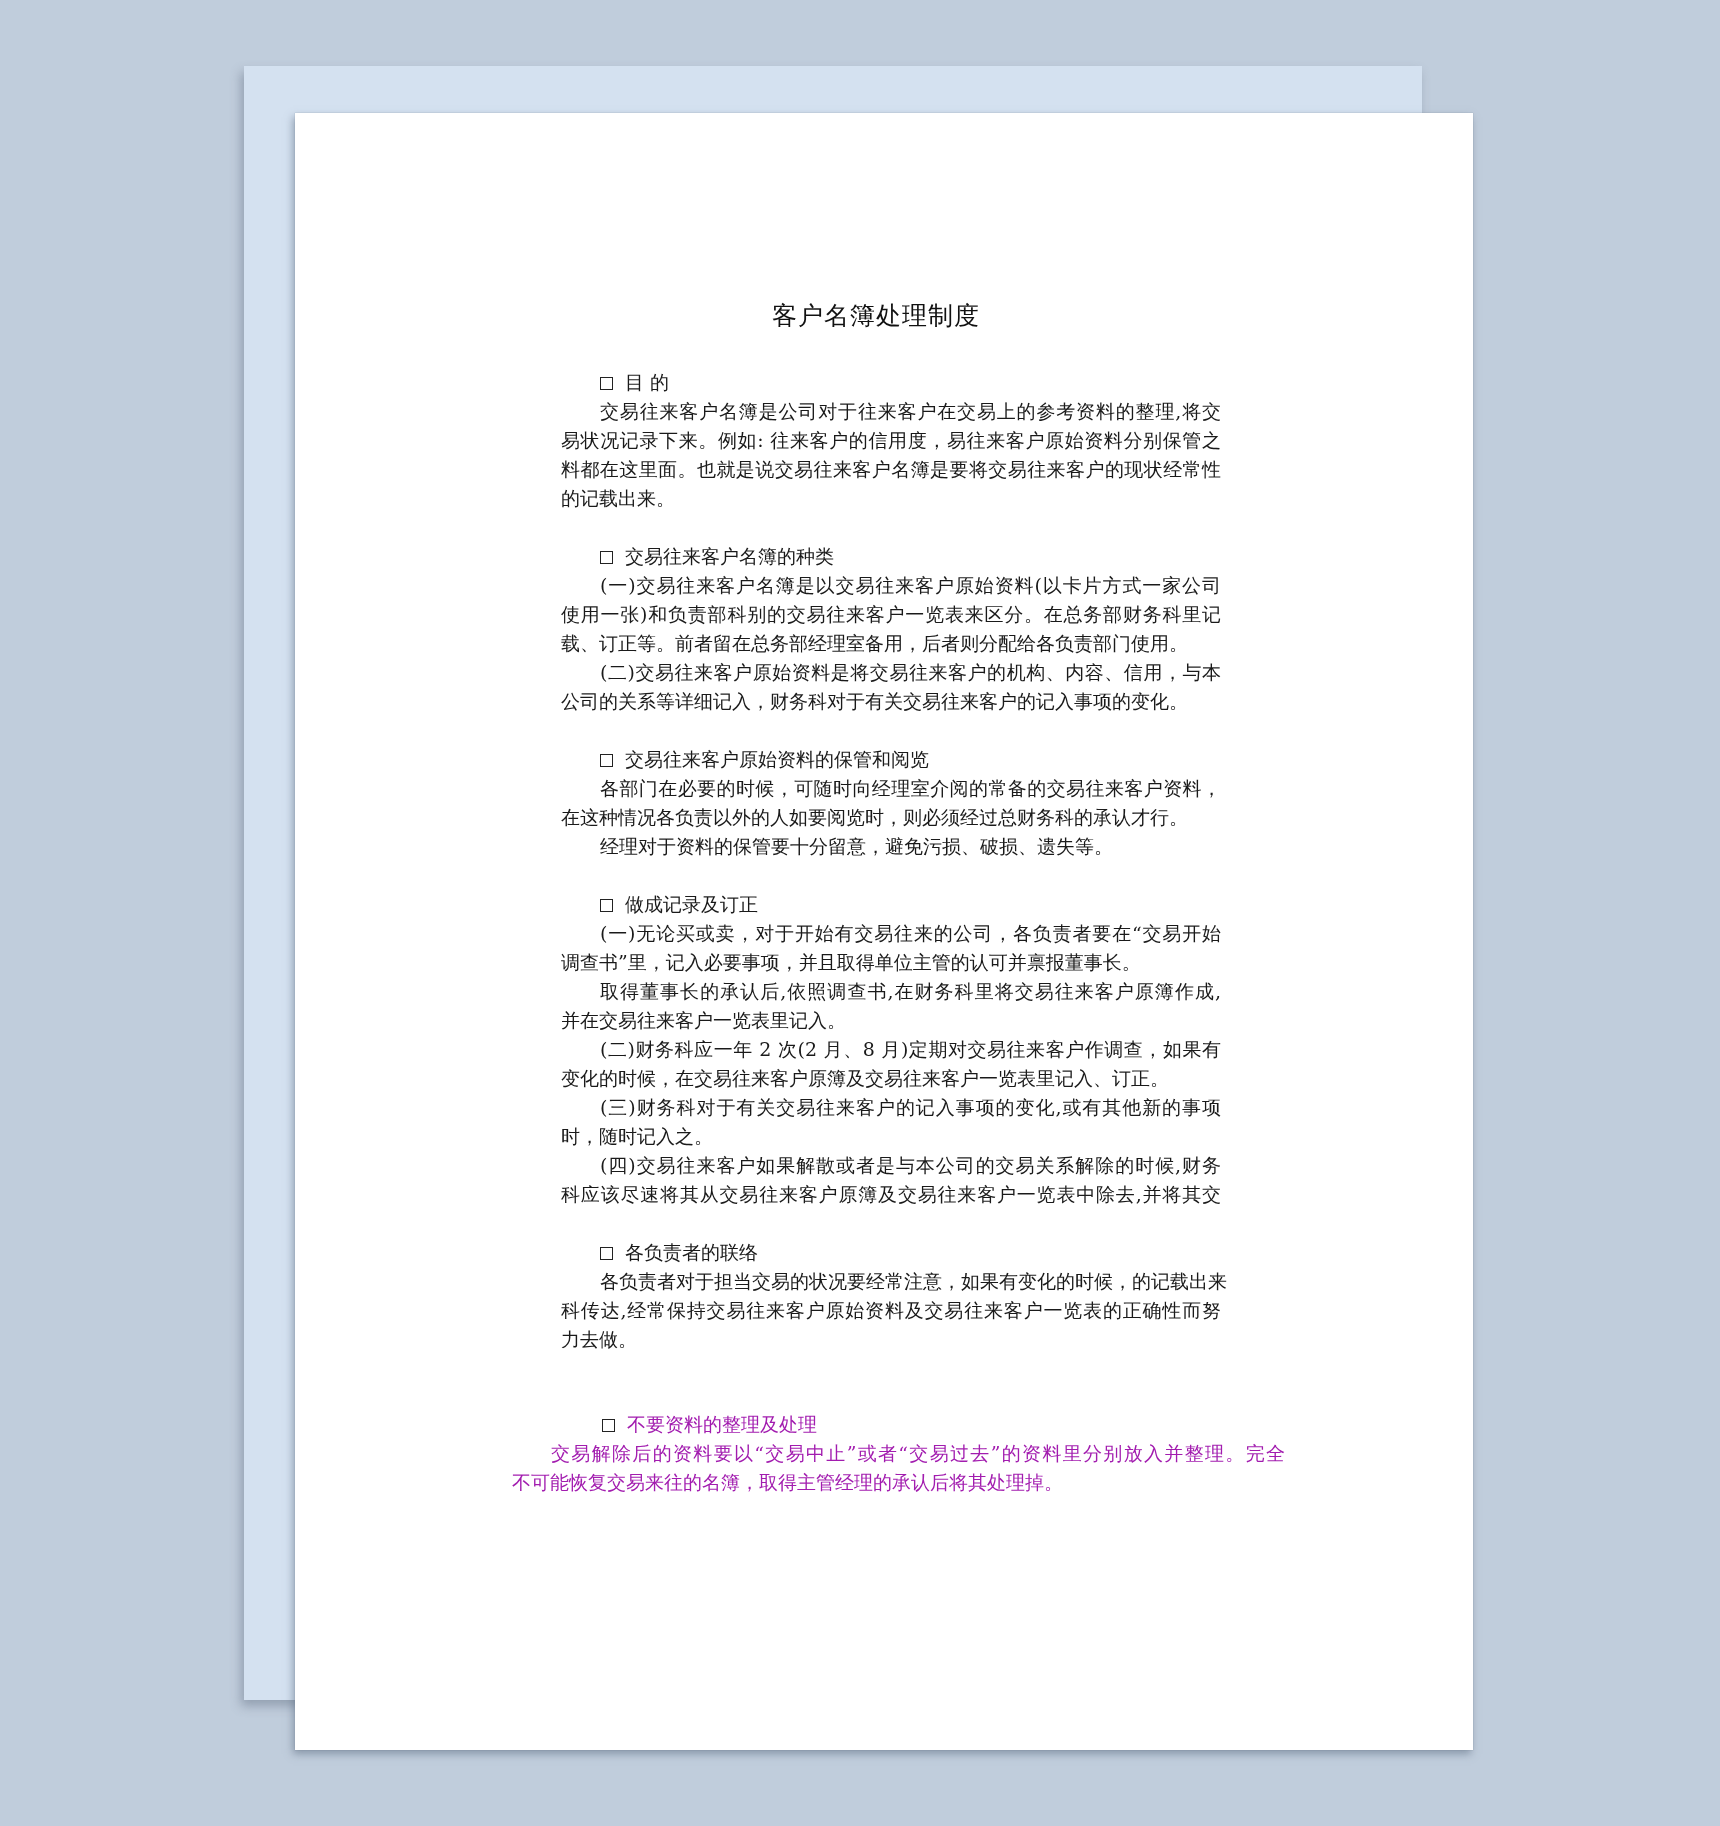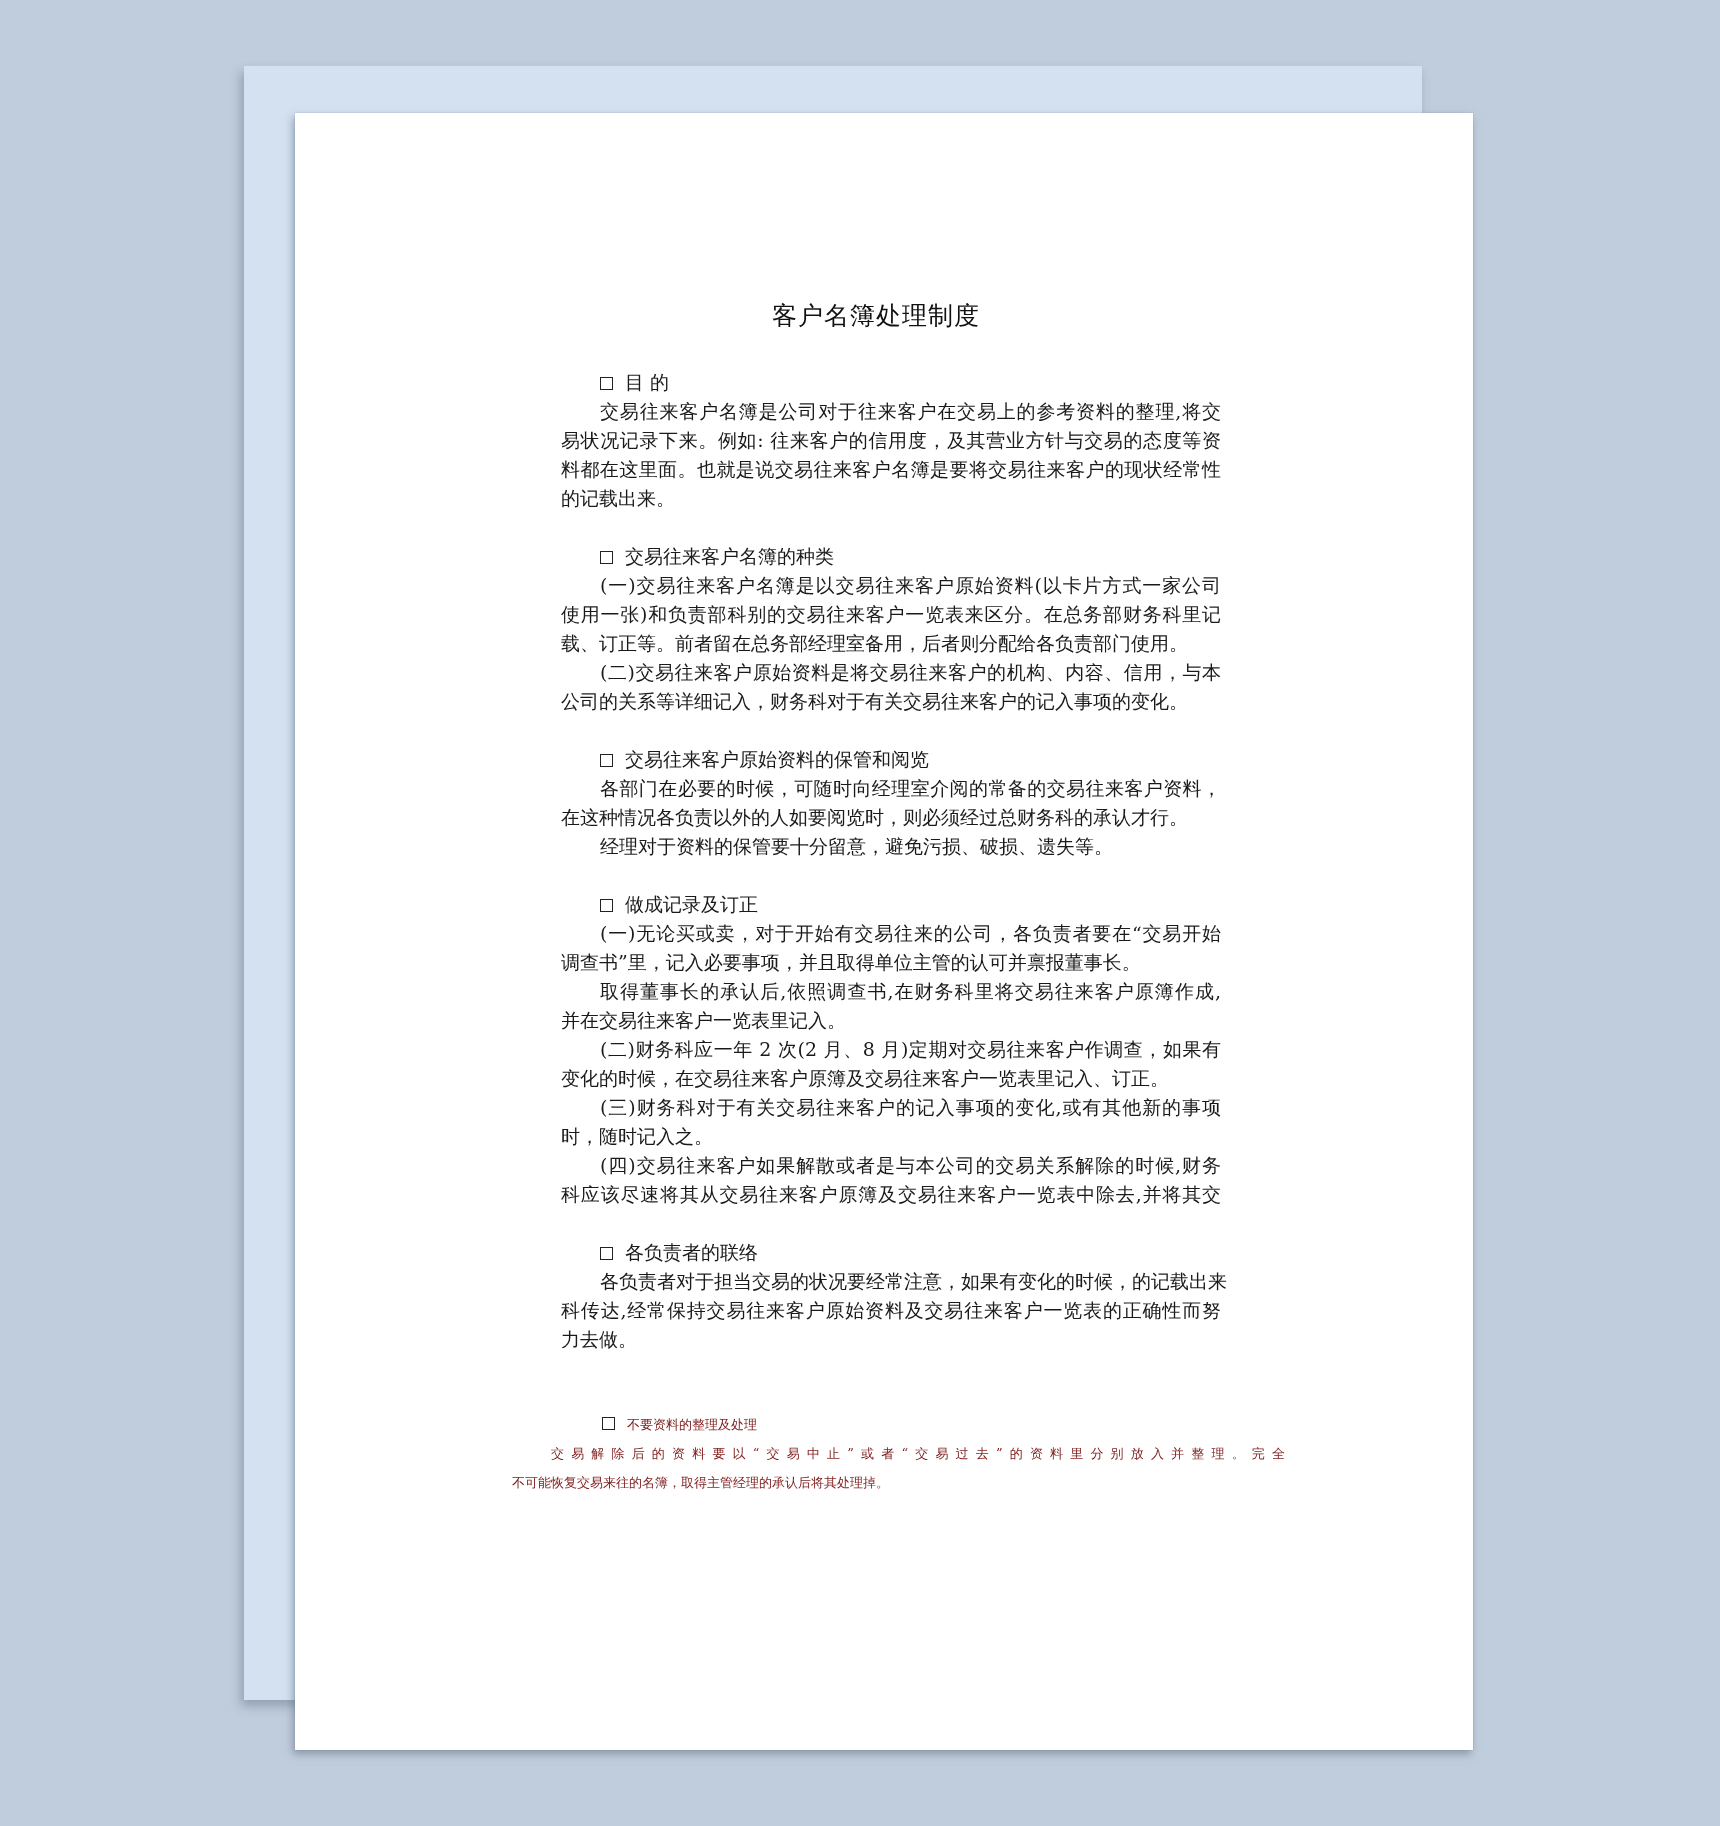--- a/index.html
+++ b/index.html
@@ -44,38 +44,38 @@
   .blank { display: block; height: 29px; }
   .heading { display: block; height: 29px; padding-left: 39px; white-space: nowrap; }
   .box {
     display: inline-block; width: 13px; height: 13px;
     border: 1.5px solid #222; vertical-align: -1px; margin-right: 12px;
     box-sizing: border-box;
   }
   .final-block {
     position: absolute; left: 512px; width: 773px;
     top: 1410px;
-    font-size: 13px; line-height: 29px; color: #7f1d1d;
+    font-size: 19px; line-height: 29px; color: #a21caf;
   }
   .final-block .heading { padding-left: 90px; }
   .final-block .line.indent { padding-left: 39px; }
 </style>
 </head>
 <body>
 
 <div class="sheet-back"></div>
 
 <div class="sheet-front"></div>
 
 <h1 class="doc-title">客户名簿处理制度</h1>
 
 <div class="body-block" id="body-block">
     <span class="heading"><span class="box"></span><span>目 的</span></span>
     <span class="line indent">交易往来客户名簿是公司对于往来客户在交易上的参考资料的整理,将交</span>
-    <span class="line">易状况记录下来。例如: 往来客户的信用度，及其营业方针与交易的态度等资</span>
+    <span class="line">易状况记录下来。例如: 往来客户的信用度，易往来客户原始资料分别保管之</span>
     <span class="line">料都在这里面。也就是说交易往来客户名簿是要将交易往来客户的现状经常性</span>
     <span class="line last">的记载出来。</span>
     <span class="blank"></span>
     <span class="heading"><span class="box"></span><span>交易往来客户名簿的种类</span></span>
     <span class="line indent">(一)交易往来客户名簿是以交易往来客户原始资料(以卡片方式一家公司</span>
     <span class="line">使用一张)和负责部科别的交易往来客户一览表来区分。在总务部财务科里记</span>
     <span class="line last">载、订正等。前者留在总务部经理室备用，后者则分配给各负责部门使用。</span>
     <span class="line indent">(二)交易往来客户原始资料是将交易往来客户的机构、内容、信用，与本</span>
     <span class="line last">公司的关系等详细记入，财务科对于有关交易往来客户的记入事项的变化。</span>
     <span class="blank"></span>

